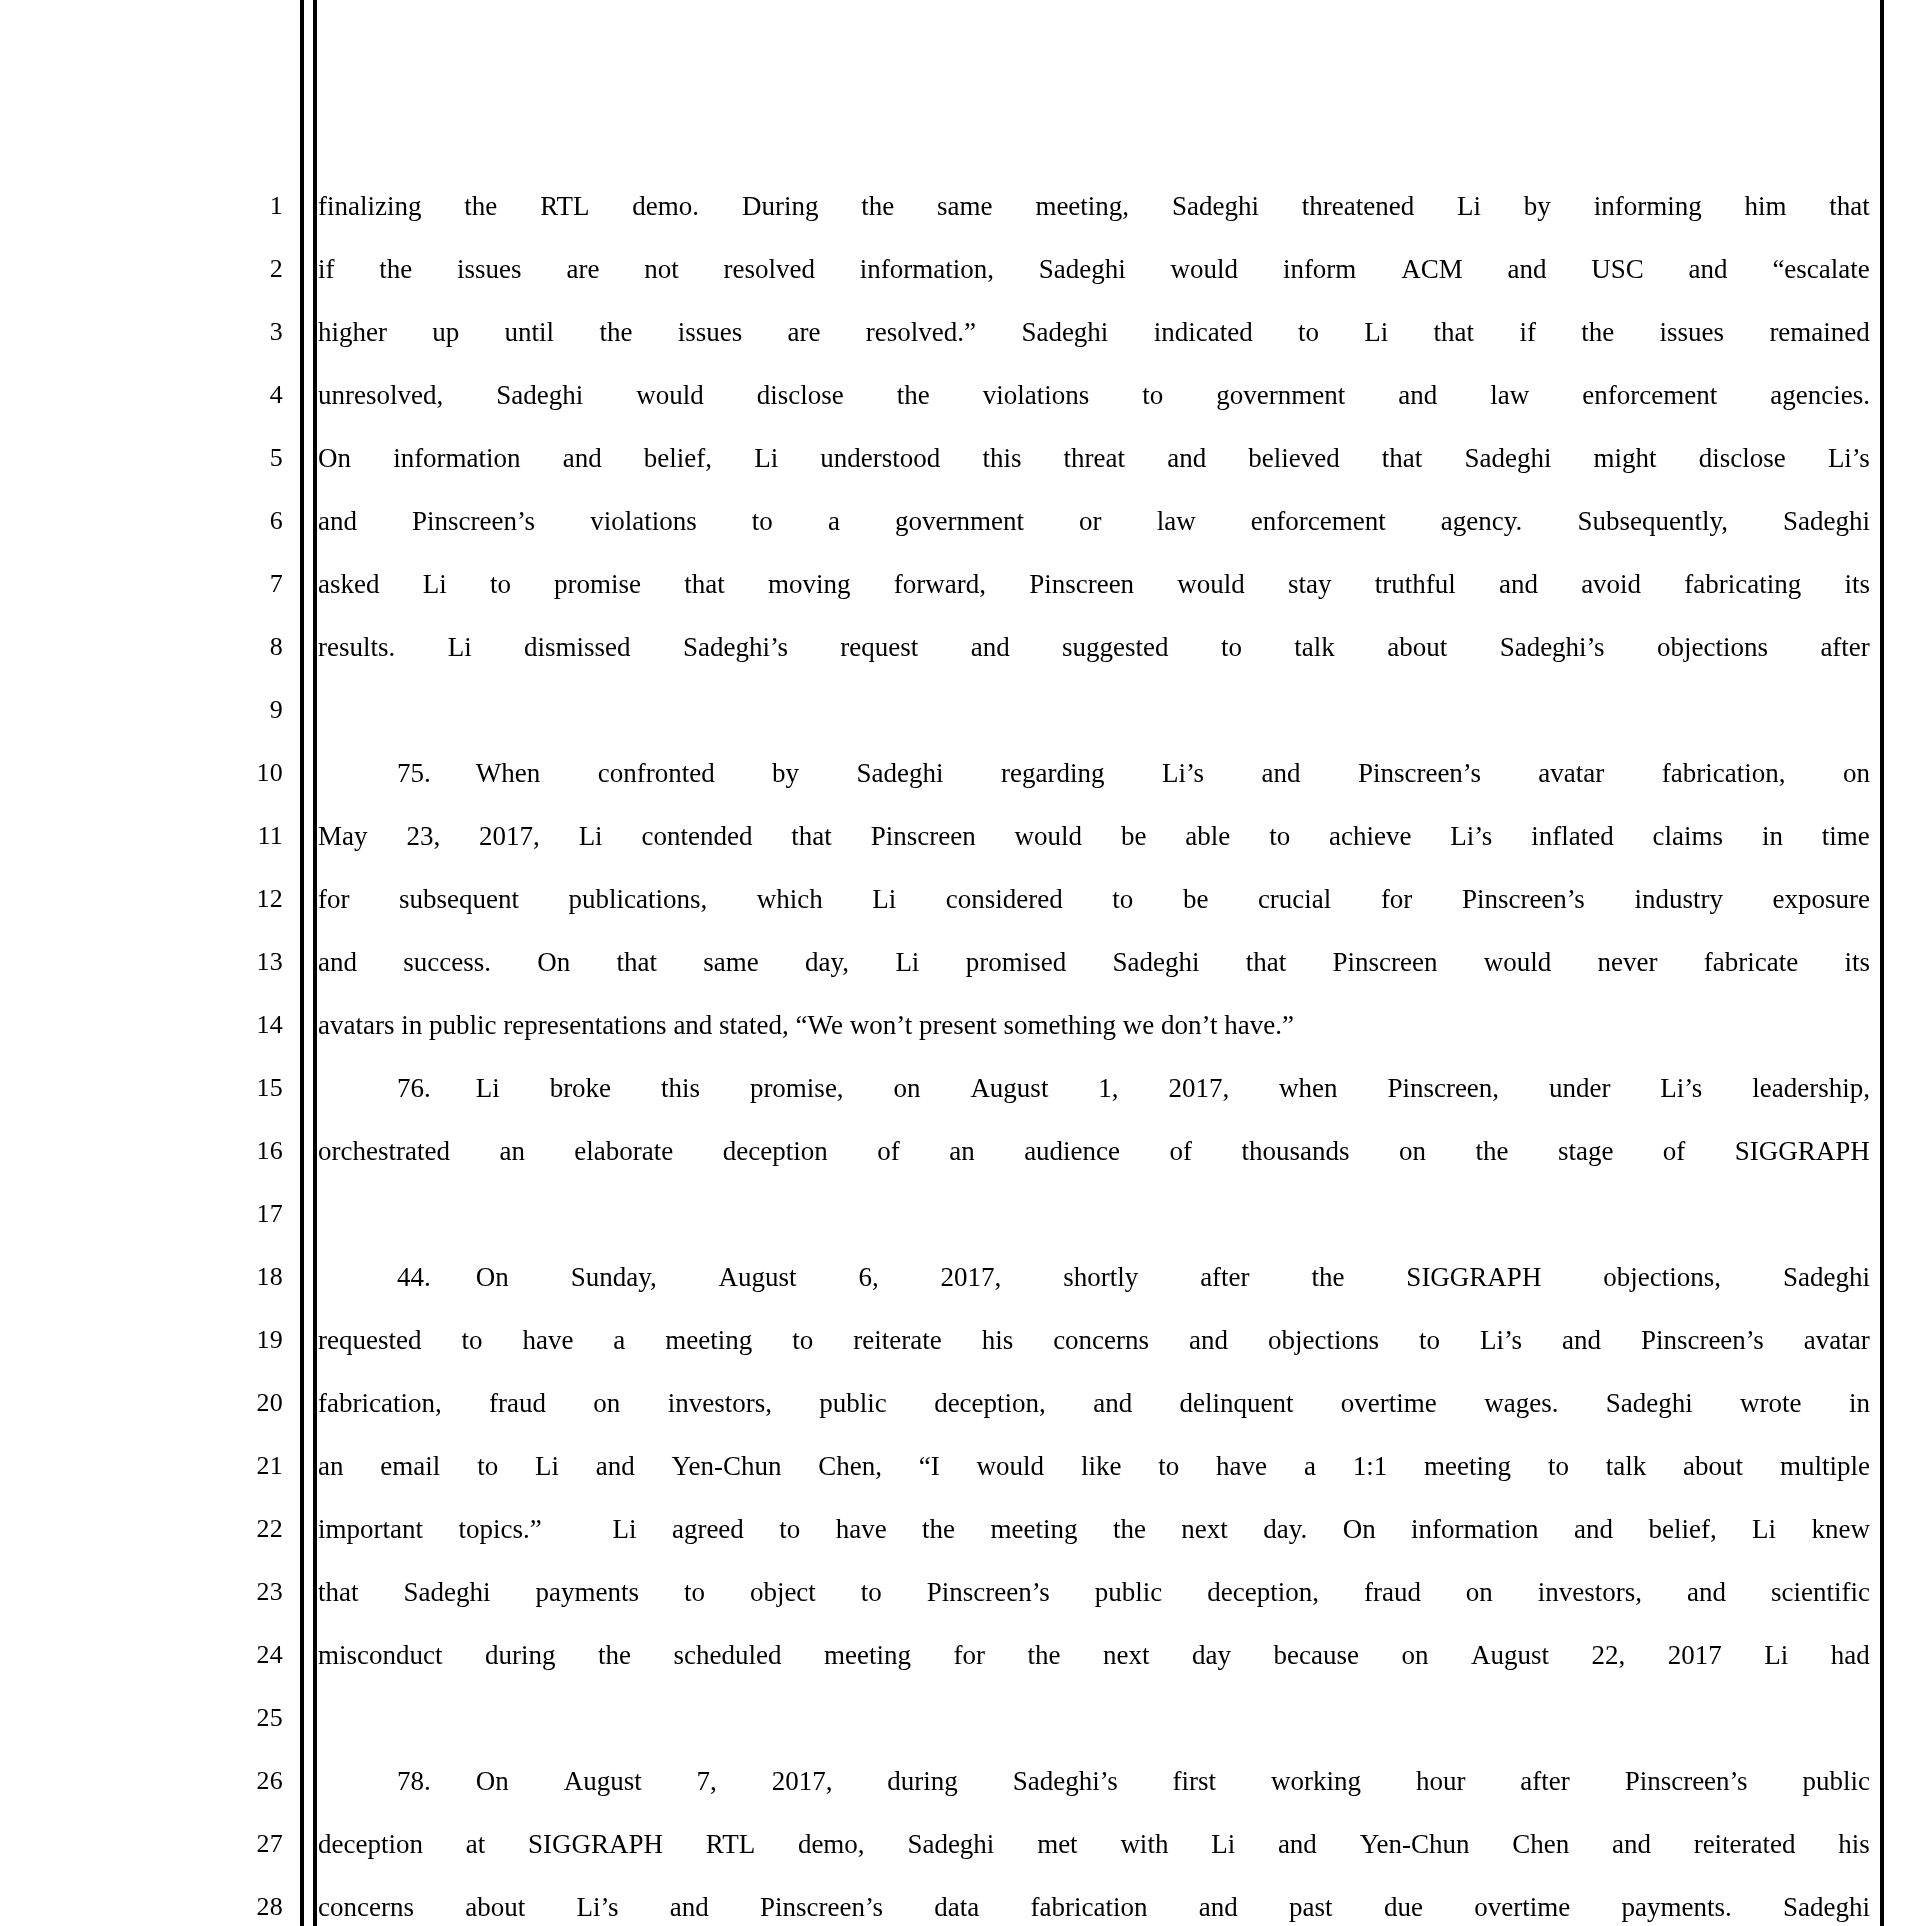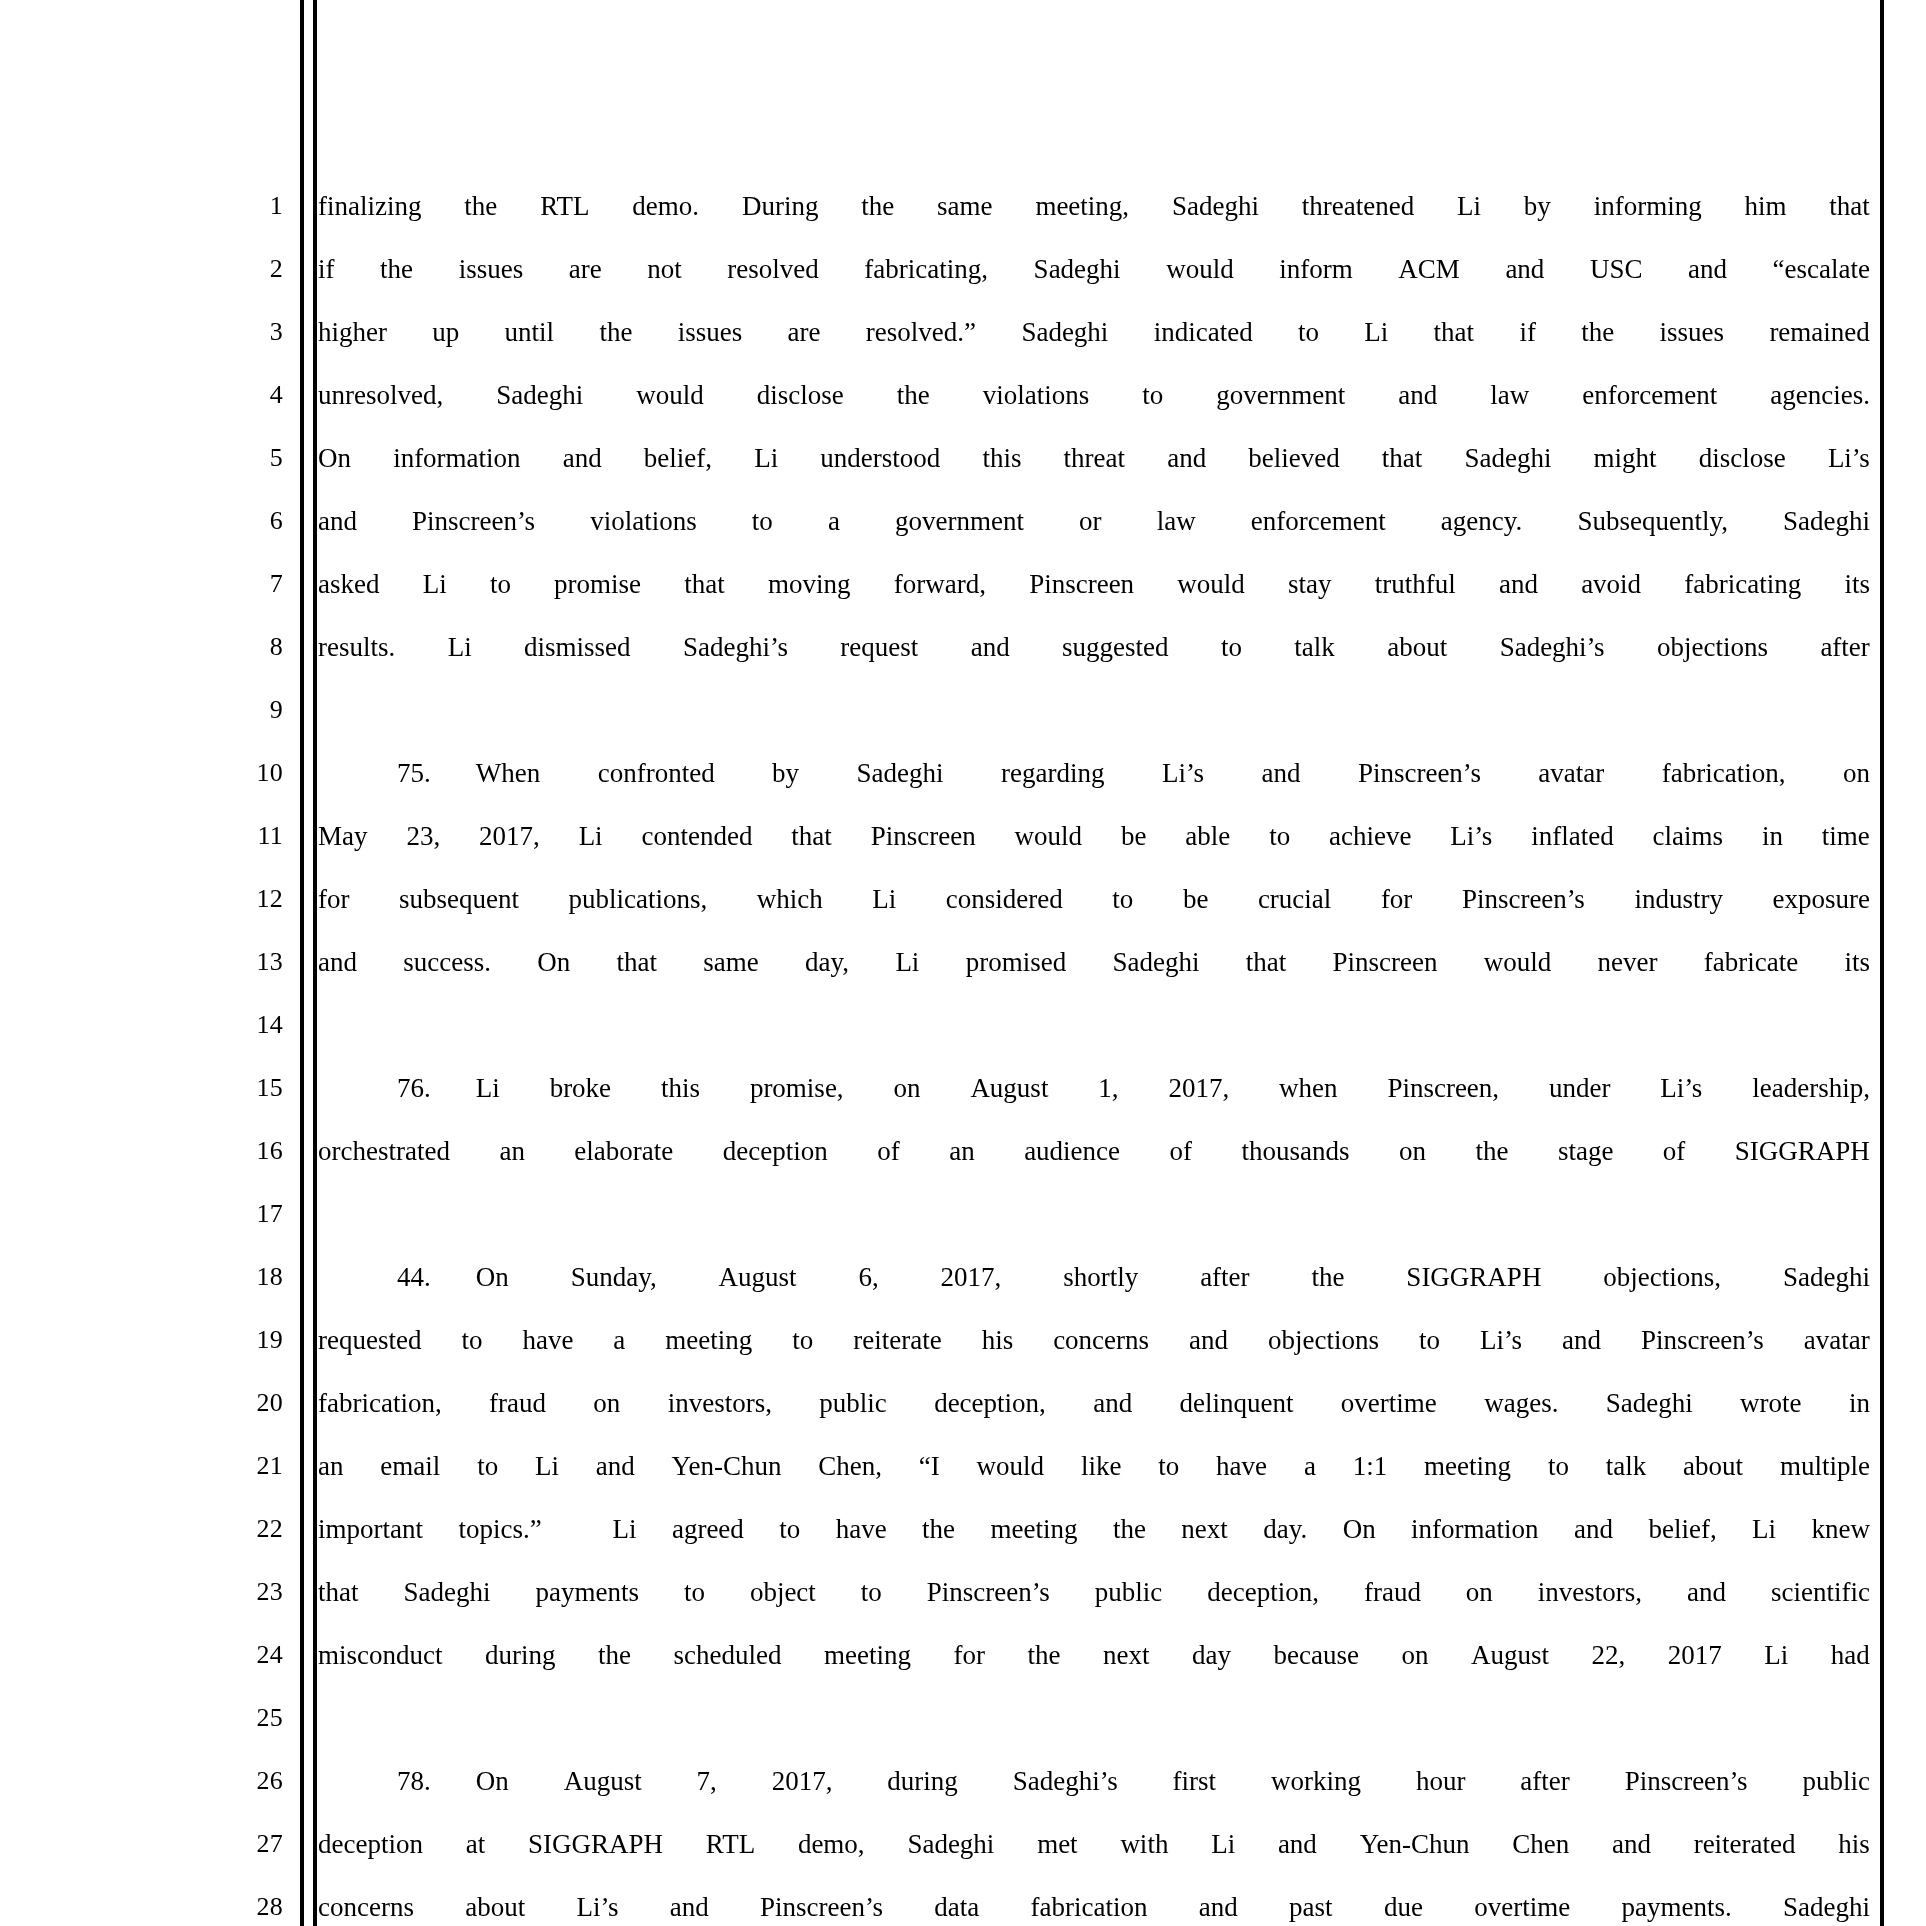--- a/index.html
+++ b/index.html
@@ -111,21 +111,21 @@
       </div>
       <div class="line-row">
         <div class="line-no">2</div>
         <div class="line-text just">
           <span>if</span>
           <span>the</span>
           <span>issues</span>
           <span>are</span>
           <span>not</span>
           <span>resolved</span>
-          <span>fabricating,</span>
+          <span>information,</span>
           <span>Sadeghi</span>
           <span>would</span>
           <span>inform</span>
           <span>ACM</span>
           <span>and</span>
           <span>USC</span>
           <span>and</span>
           <span>“escalate</span>
         </div>
       </div>
@@ -316,20 +316,21 @@
           <span>that</span>
           <span>Pinscreen</span>
           <span>would</span>
           <span>never</span>
           <span>fabricate</span>
           <span>its</span>
         </div>
       </div>
       <div class="line-row">
         <div class="line-no">14</div>
+        <div class="line-text"><span>avatars in public representations and stated, “We won’t present something we don’t have.”</span></div>
       </div>
       <div class="line-row">
         <div class="line-no">15</div>
         <div class="line-text just">
           <span><span class="indent-tab"></span><span>76.</span><span class="num-gap"></span>Li</span>
           <span>broke</span>
           <span>this</span>
           <span>promise,</span>
           <span>on</span>
           <span>August</span>

